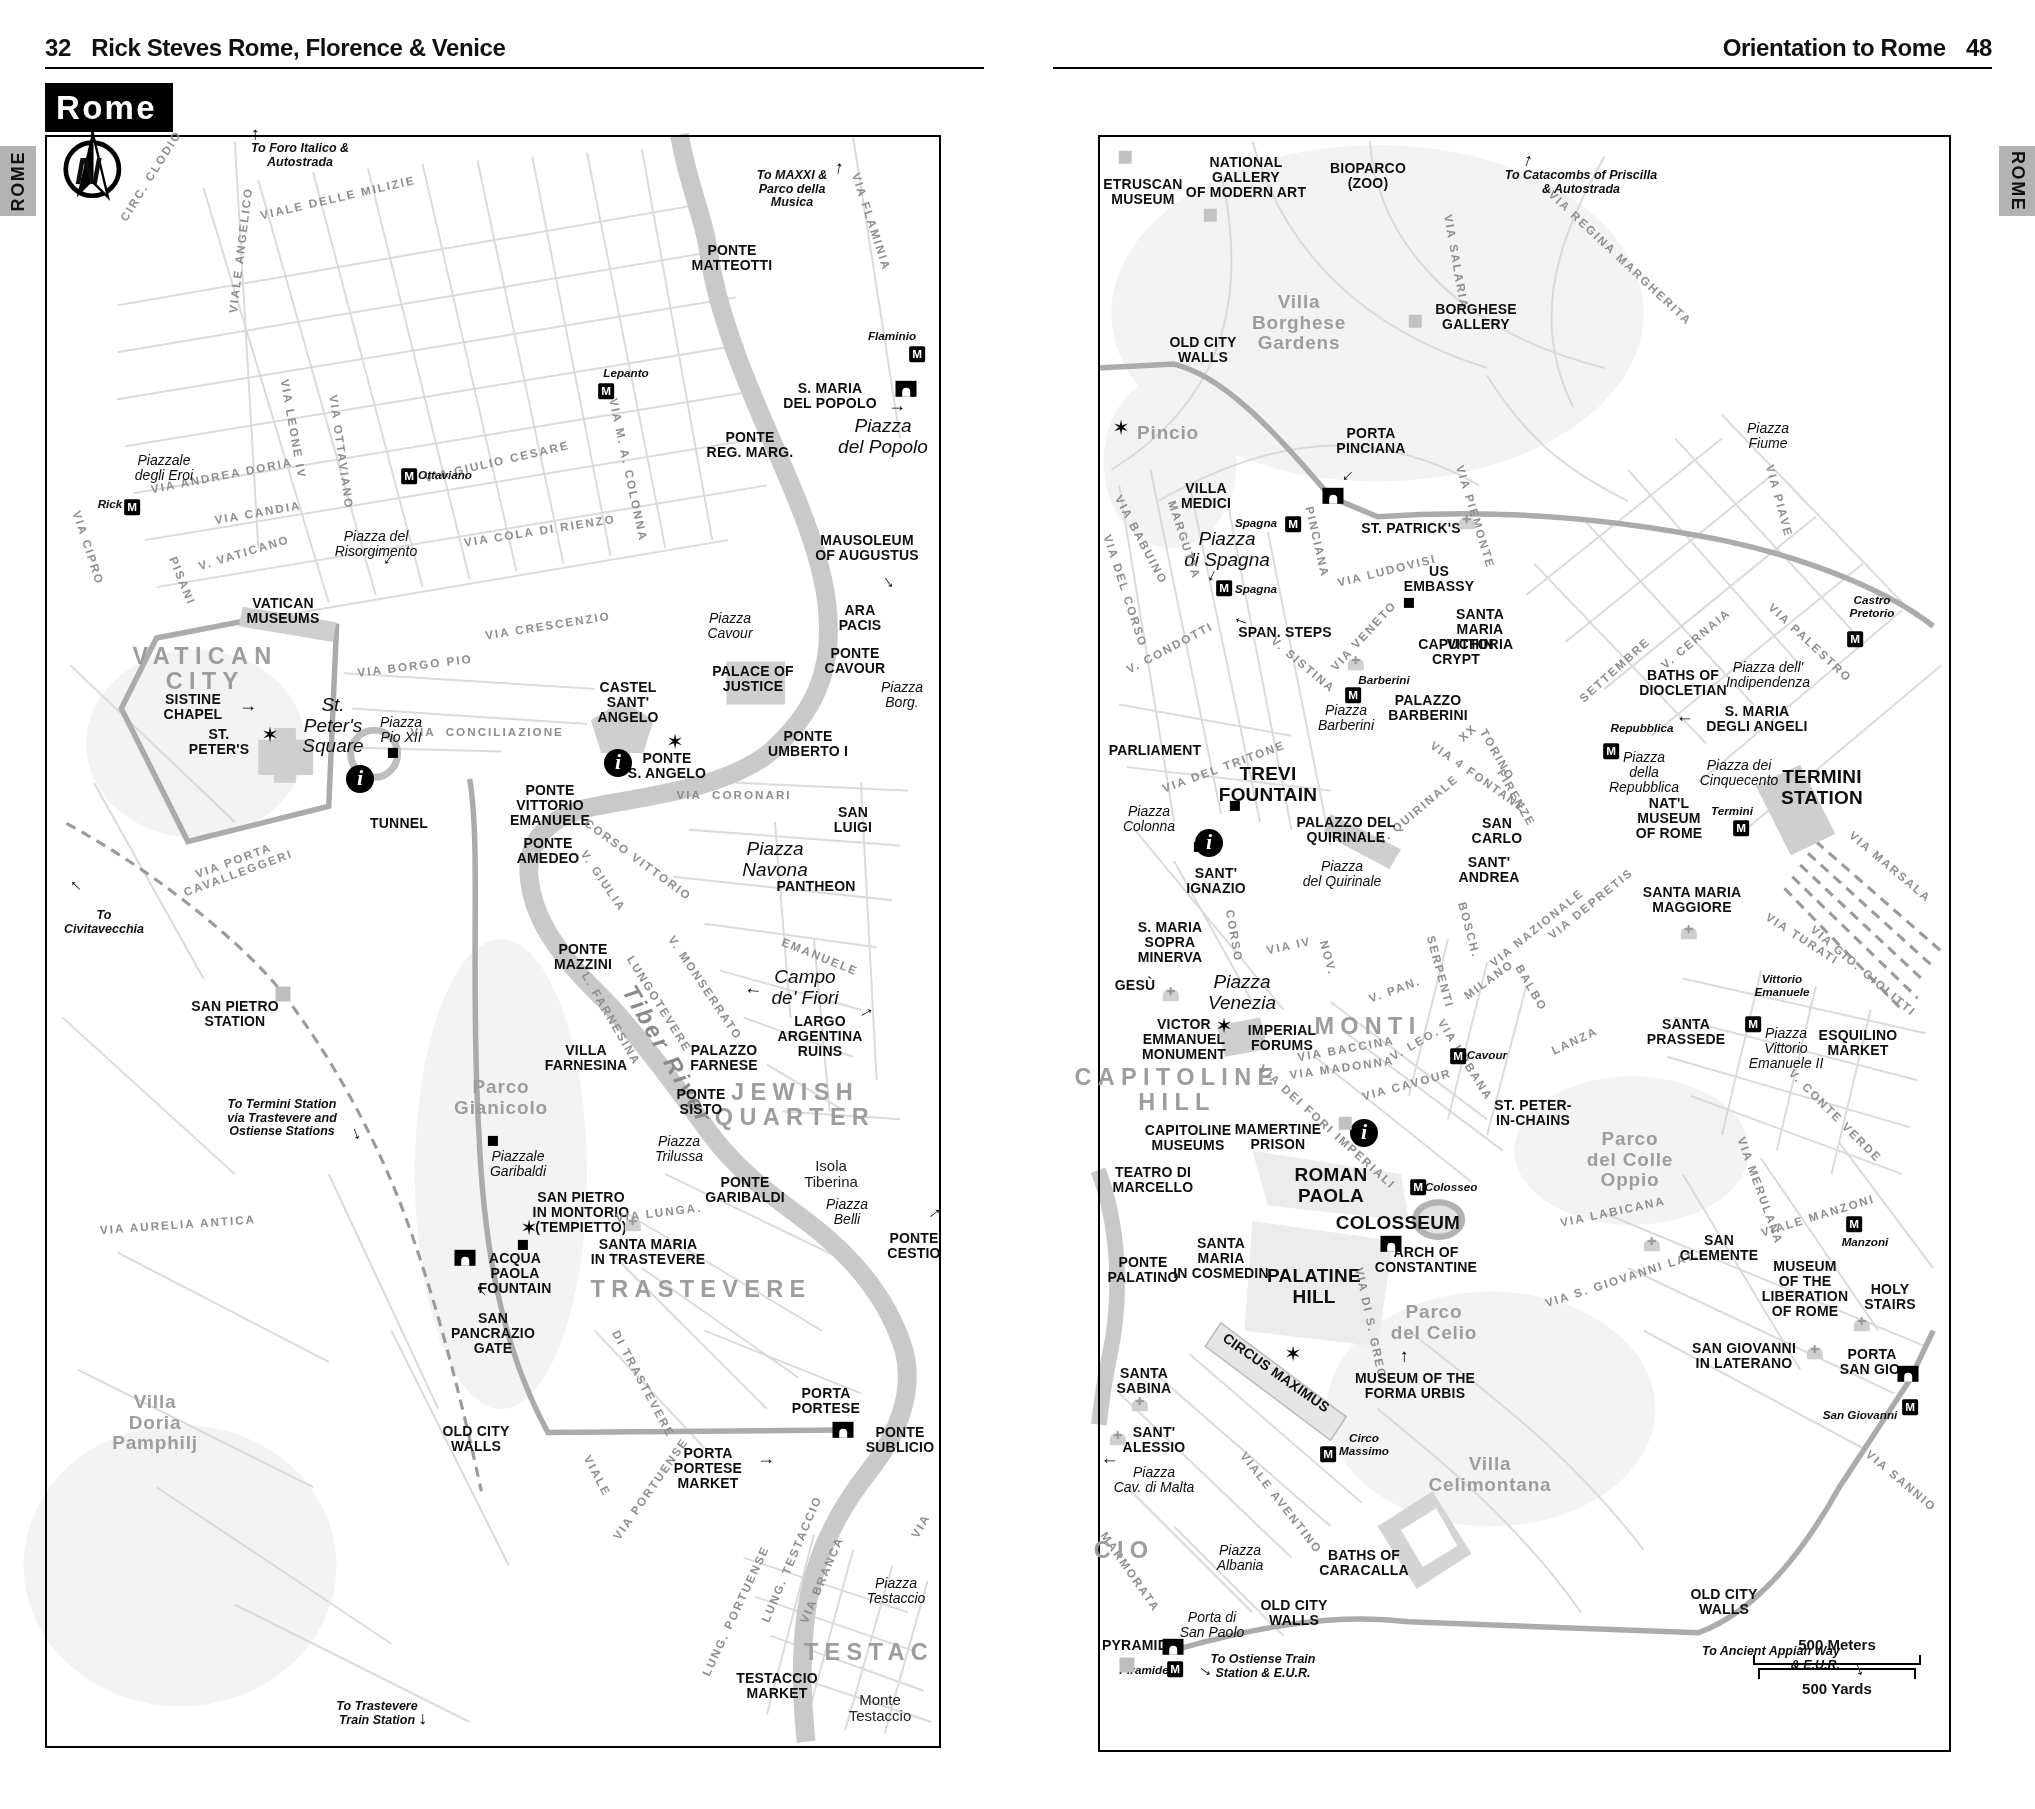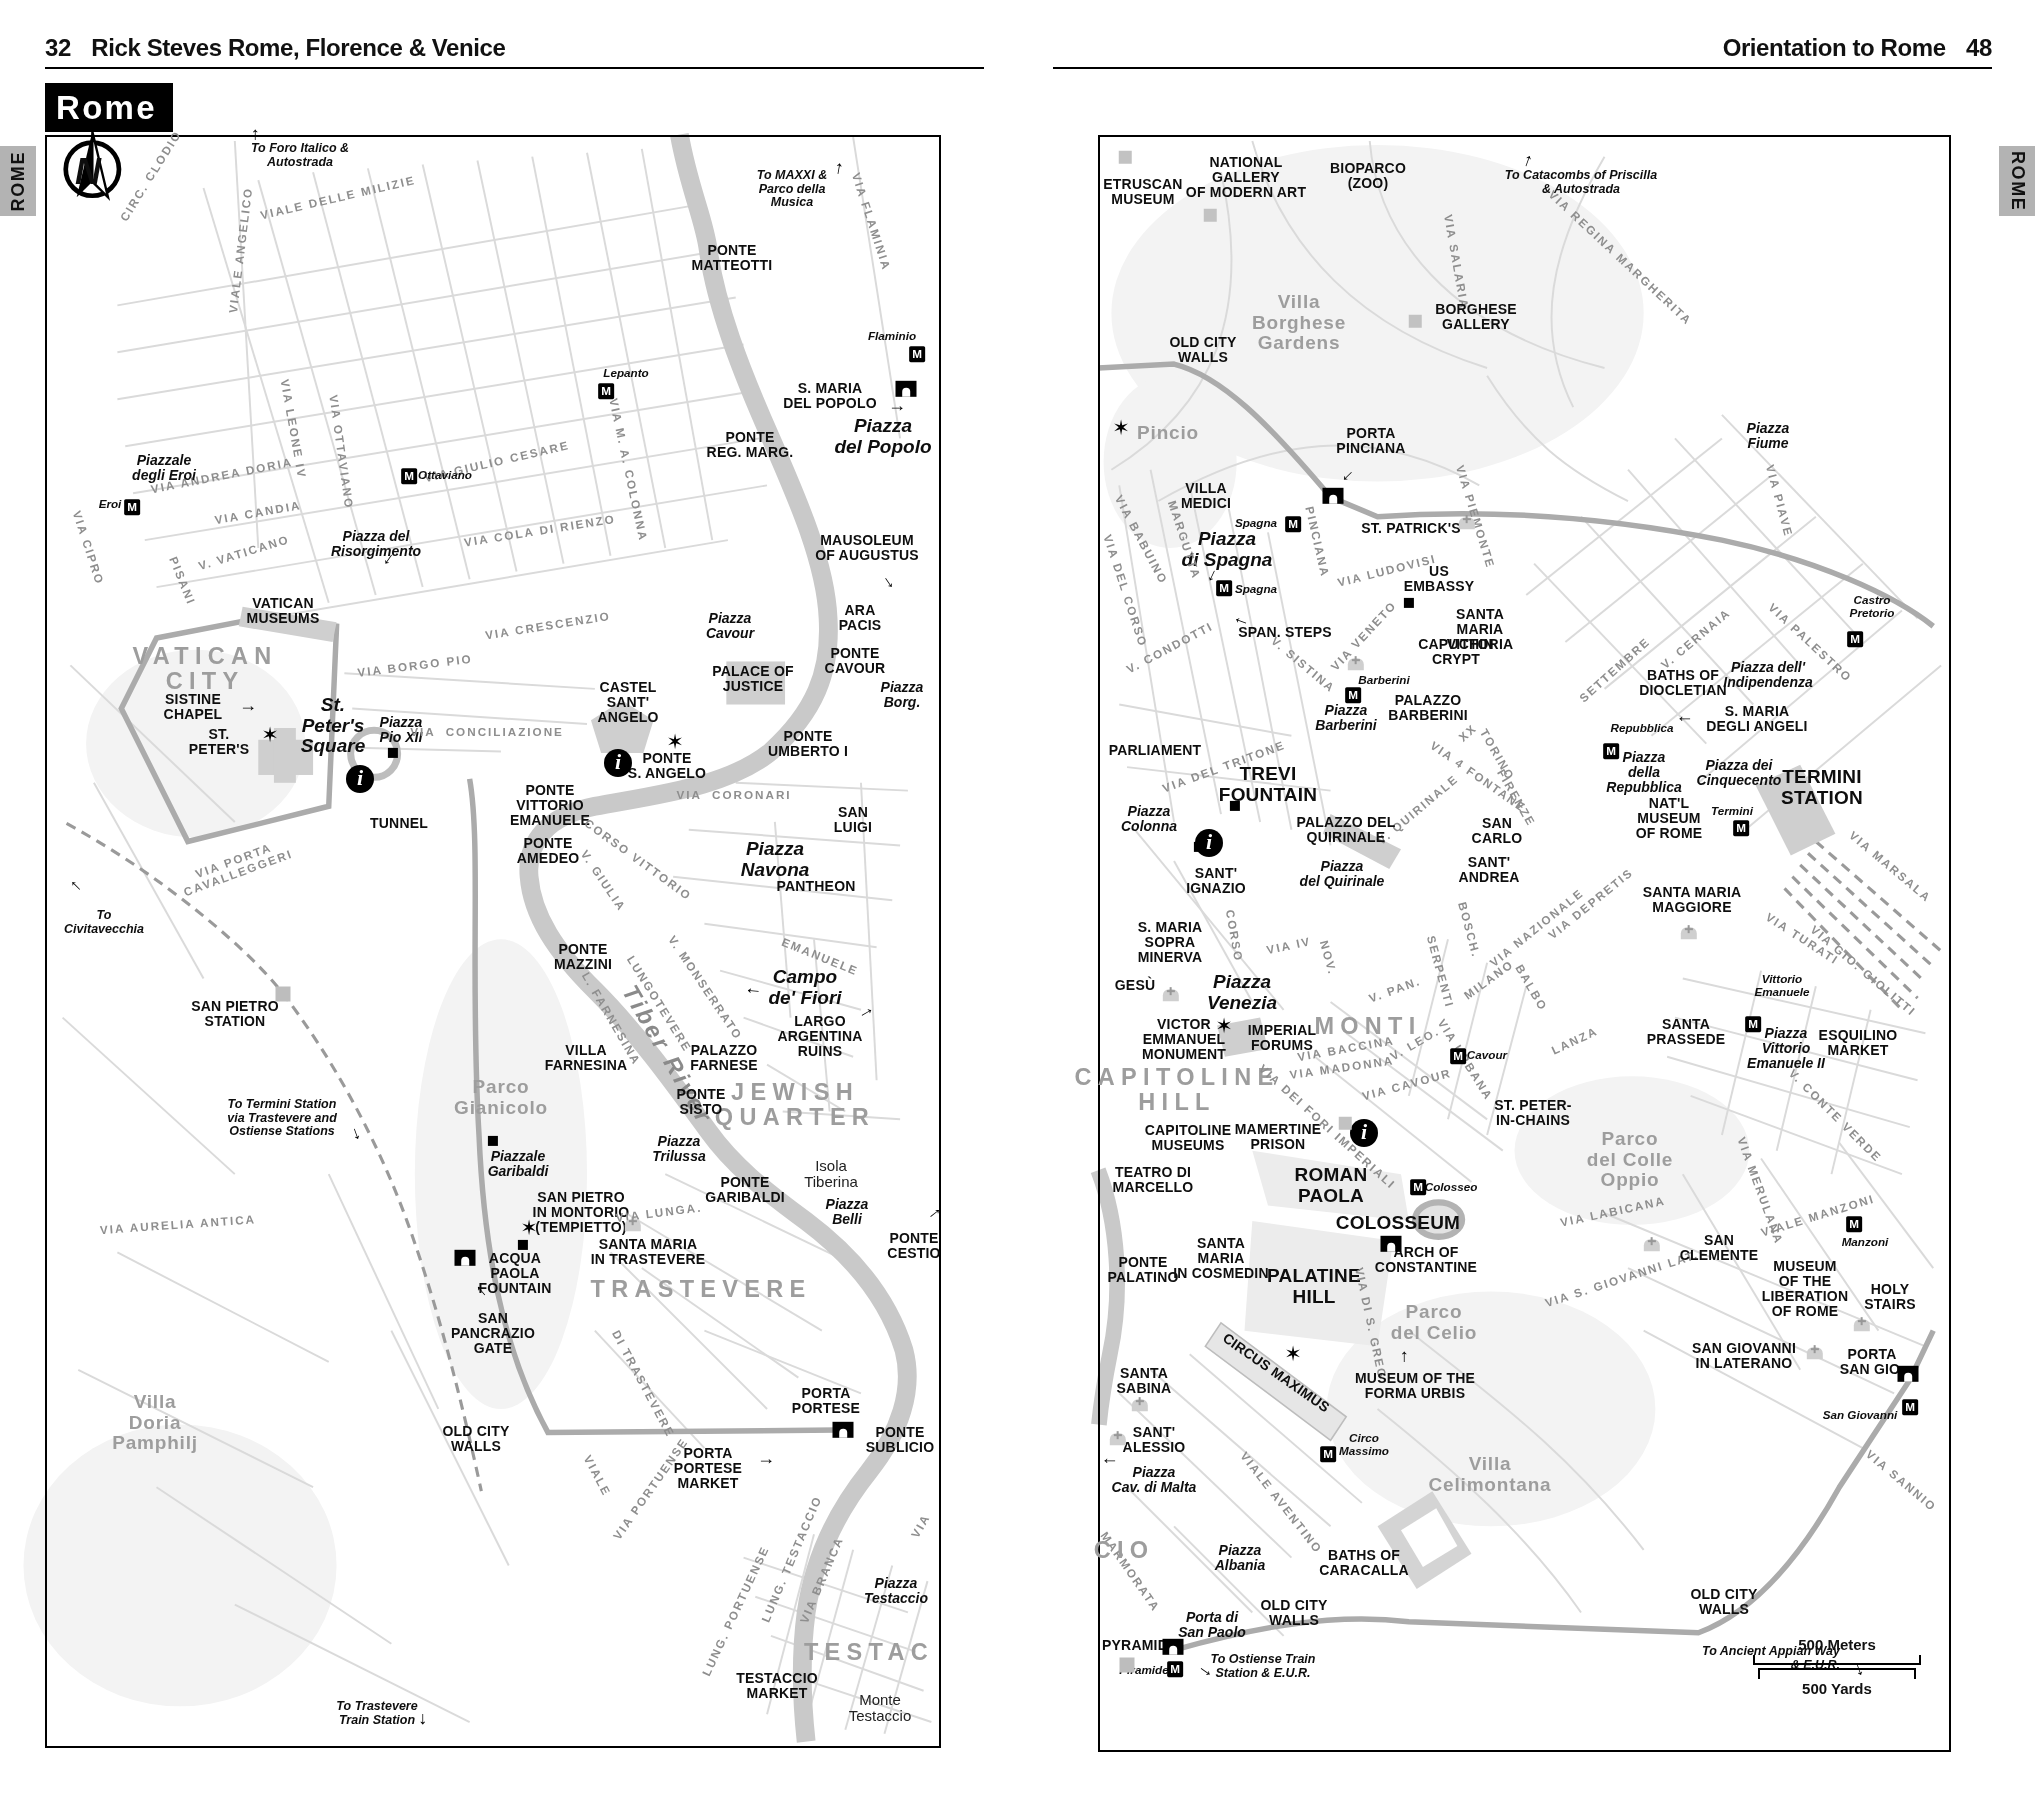--- a/index.html
+++ b/index.html
@@ -27,21 +27,21 @@
   #tabL{left:0;} #tabL span{transform:rotate(180deg);}
   #tabR{right:0;}
   
   .titlebox{position:absolute;left:45px;top:83px;width:128px;height:49px;background:#000;
             color:#fff;z-index:4;display:flex;align-items:center;}
   .titlebox span{font-size:33px;font-weight:bold;letter-spacing:2.3px;padding-left:11px;}
   
   .lbl{position:absolute;white-space:pre;text-align:center;line-height:1.08;color:#0e0e0e;z-index:2;}
   .pl{font-size:14px;font-weight:bold;letter-spacing:0.2px;}
   .pl2{font-size:15px;font-weight:normal;color:#222;}
-  .pi{font-size:14px;font-weight:bold;font-style:italic;}
+  .pi{font-size:14px;font-weight:normal;font-style:italic;}
   .mt{font-size:11.7px;font-weight:bold;font-style:italic;}
   .st{font-size:11.7px;color:#8e8e8e;letter-spacing:2px;font-weight:bold;}
   .dk{font-size:23.5px;color:#9d9d9d;letter-spacing:6.3px;font-weight:bold;}
   .pk{font-size:19px;color:#9d9d9d;font-weight:bold;letter-spacing:0.8px;}
   .riv{font-size:23.5px;color:#8a8a8a;font-weight:bold;font-style:italic;letter-spacing:3.1px;}
   .to{font-size:12.5px;font-weight:bold;font-style:italic;}
   .big{font-size:19px;}
   
   .icon{position:absolute;z-index:2;}
   .icon-metro{width:15.7px;height:15.7px;background:#000;color:#fff;font-size:11.7px;font-weight:bold;
@@ -296,21 +296,21 @@
 del Popolo</div>
       <div class="lbl pl" style="left: 750px; top: 445px; transform: translate(-50%, -50%) rotate(0deg);">PONTE
 REG. MARG.</div>
       <div class="lbl st" style="left: 497px; top: 462px; transform: translate(-50%, -50%) rotate(-13deg);">VIA GIULIO CESARE</div>
       <div class="lbl st" style="left: 628px; top: 470px; transform: translate(-50%, -50%) rotate(78deg);">VIA M. A. COLONNA</div>
       <div class="lbl st" style="left: 293px; top: 429px; transform: translate(-50%, -50%) rotate(80deg);">VIA LEONE IV</div>
       <div class="lbl st" style="left: 341px; top: 452px; transform: translate(-50%, -50%) rotate(82deg);">VIA OTTAVIANO</div>
       <div class="lbl st" style="left: 222px; top: 476px; transform: translate(-50%, -50%) rotate(-11deg);">VIA ANDREA DORIA</div>
       <div class="lbl pi" style="left: 164px; top: 468px; transform: translate(-50%, -50%) rotate(0deg);">Piazzale
 degli Eroi</div>
-      <div class="lbl mt" style="left: 110px; top: 504px; transform: translate(-50%, -50%) rotate(0deg);">Eroi</div>
+      <div class="lbl mt" style="left: 110px; top: 504px; transform: translate(-50%, -50%) rotate(0deg);">Rick</div>
       <div class="lbl mt" style="left: 445px; top: 475px; transform: translate(-50%, -50%) rotate(0deg);">Ottaviano</div>
       <div class="lbl st" style="left: 258px; top: 513px; transform: translate(-50%, -50%) rotate(-10deg);">VIA CANDIA</div>
       <div class="lbl st" style="left: 244px; top: 553px; transform: translate(-50%, -50%) rotate(-17deg);">V. VATICANO</div>
       <div class="lbl st" style="left: 88px; top: 548px; transform: translate(-50%, -50%) rotate(72deg);">VIA CIPRO</div>
       <div class="lbl st" style="left: 182px; top: 581px; transform: translate(-50%, -50%) rotate(68deg);">PISANI</div>
       <div class="lbl st" style="left: 540px; top: 531px; transform: translate(-50%, -50%) rotate(-9deg);">VIA COLA DI RIENZO</div>
       <div class="lbl pi" style="left: 376px; top: 544px; transform: translate(-50%, -50%) rotate(0deg);">Piazza del
 Risorgimento</div>
       <div class="lbl st" style="left: 548px; top: 626px; transform: translate(-50%, -50%) rotate(-9deg);">VIA CRESCENZIO</div>
       <div class="lbl pl" style="left: 283px; top: 611px; transform: translate(-50%, -50%) rotate(0deg);">VATICAN

